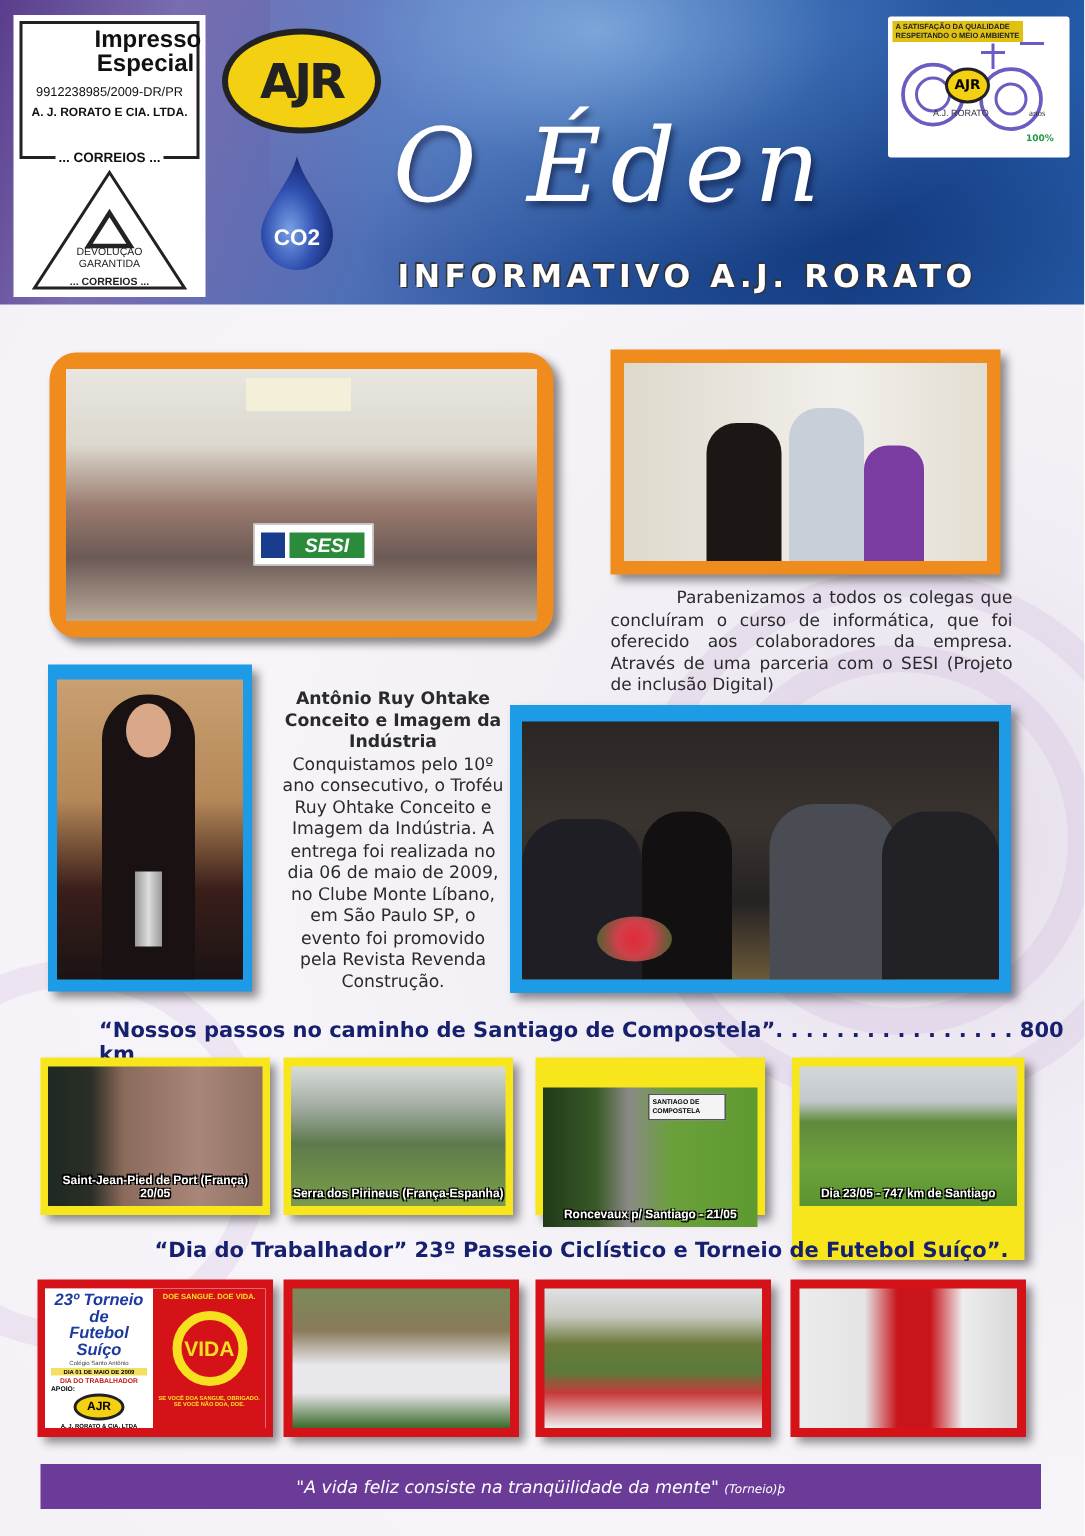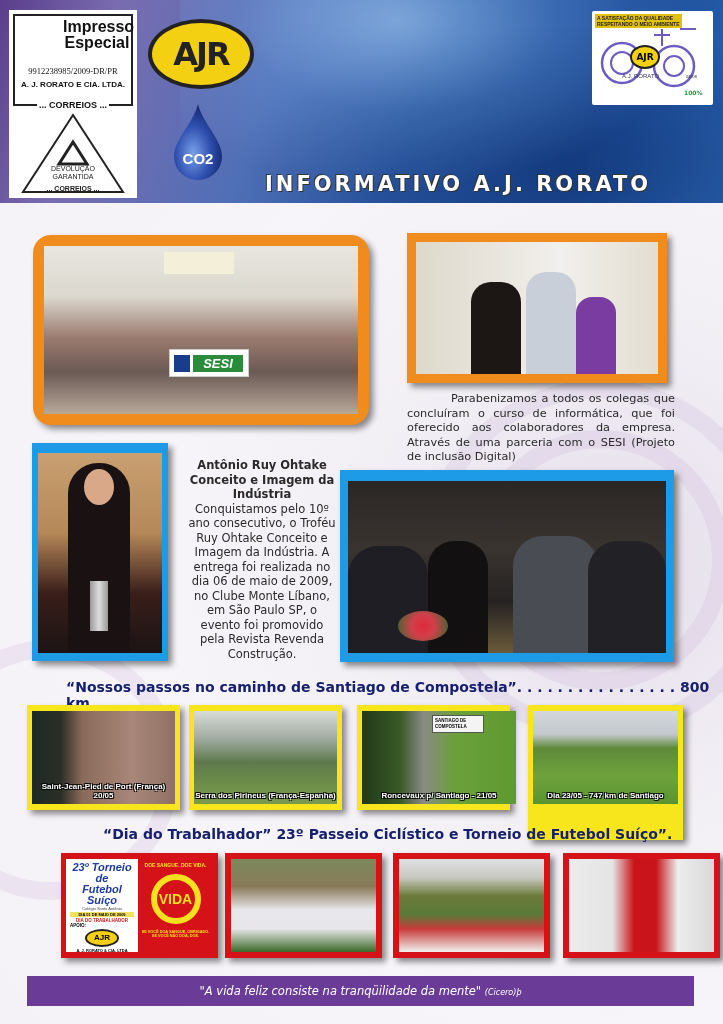--- a/index.html
+++ b/index.html
@@ -22,21 +22,21 @@
                 radial-gradient(ellipse at 70% 80%, rgba(10,40,100,0.5) 0%, rgba(0,0,0,0) 60%);
   }
   .stamp-box {
     position: absolute; left: 9px; top: 10px; width: 128px; height: 188px; background: #fff;
   }
   .stamp-rect {
     position: absolute; left: 4px; top: 4px; width: 120px; height: 92px;
     border: 2px solid #222; text-align: center;
   }
   .stamp-title { font-family: "Liberation Sans", sans-serif; font-weight: bold; font-size: 16px; line-height: 16px; color: #111; margin-top: 3px; padding-left: 48px; }
-  .stamp-num { font-family: Liberation Serif, serif; font-size: 8.5px; color: #111; margin-top: 15px; }
+  .stamp-num { font-family: Liberation Sans, sans-serif; font-size: 8.5px; color: #111; margin-top: 5px; }
   .stamp-co { font-family: "Liberation Sans", sans-serif; font-weight: bold; font-size: 8px; color: #111; margin-top: 4px; }
   .stamp-correios { font-family: "Liberation Sans", sans-serif; font-weight: bold; font-size: 9px; color: #111; position: absolute; bottom: -6px; left: 0; width: 100%; }
   .stamp-correios span { background: #fff; padding: 0 2px; }
   .triangle-wrap { position: absolute; left: 10px; top: 102px; width: 108px; height: 84px; }
   .triangle-wrap svg { width: 108px; height: 84px; }
   .tri-text { position: absolute; left: 0; width: 108px; text-align: center; font-family: "Liberation Sans", sans-serif; font-size: 7px; color: #222; }
   .logo-ajr {
     position: absolute; left: 148px; top: 19px; width: 106px; height: 70px; border-radius: 50%;
     background: #222; padding: 4px;
   }
@@ -74,21 +74,21 @@
     position: absolute; left: 0; top: 203px; width: 723px; height: 20px;
     background: #0f1a6e; color: #fff; font-family: "Liberation Sans", sans-serif; font-weight: bold; font-size: 12px;
   }
   .infobar span { position: absolute; top: 3px; }
   
   .frame { position: absolute; box-shadow: 4px 4px 6px rgba(0,0,0,0.45); }
   .frame .photo { position: absolute; overflow: hidden; }
   .orange { background: #f08c1e; }
   .blue { background: #1e9be6; }
   .yellow { background: #f8e61c; }
-  .red { background: #d41218; margin-left: 36px; }
+  .red { background: #d41218; }
   .caption-overlay {
     position: absolute; bottom: 4px; left: 0; width: 100%; text-align: center;
     color: #fff; font-family: "Liberation Sans", sans-serif; font-size: 8px; font-weight: bold;
     text-shadow: 1px 1px 0 #000, -1px -1px 0 #000, 1px -1px 0 #000, -1px 1px 0 #000;
   }
   .body-text {
     position: absolute; font-family: "DejaVu Sans", sans-serif; color: #2a2a2a;
   }
   .section-title {
     position: absolute; font-family: "DejaVu Sans", sans-serif; font-weight: bold; color: #16206e; font-size: 14px;
@@ -142,20 +142,21 @@
         <radialGradient id="dg" cx="40%" cy="65%" r="60%">
           <stop offset="0%" stop-color="#7aa0e8"></stop>
           <stop offset="60%" stop-color="#2f50b0"></stop>
           <stop offset="100%" stop-color="#1a2d78"></stop>
         </radialGradient>
       </defs>
       <path d="M26 2 C30 20 50 38 50 54 C50 68 39 78 26 78 C13 78 2 68 2 54 C2 38 22 20 26 2 Z" fill="url(#dg)"></path>
     </svg>
     <div class="drop-text">CO2</div>
 
+    <div class="title-main">O Éden</div>
     <div class="subtitle">INFORMATIVO A.J. RORATO</div>
 
     <div class="anniv">
       <svg width="121" height="94" viewBox="0 0 121 94">
         <circle cx="30" cy="52" r="20" fill="none" stroke="#6a5cc0" stroke-width="2.5"></circle>
         <circle cx="30" cy="52" r="11" fill="none" stroke="#6a5cc0" stroke-width="2"></circle>
         <circle cx="82" cy="55" r="20" fill="none" stroke="#6a5cc0" stroke-width="2.5"></circle>
         <circle cx="82" cy="55" r="10" fill="none" stroke="#6a5cc0" stroke-width="2"></circle>
         <path d="M70 18 L70 35 M62 24 L78 24 M88 18 L104 18" stroke="#6a5cc0" stroke-width="2"></path>
       </svg>
@@ -222,21 +223,21 @@
     </div>
   </div>
 
   <div class="frame yellow" style="left:189px;top:705px;width:153px;height:105px;">
     <div class="photo" style="left:5px;top:6px;width:143px;height:93px;background:linear-gradient(180deg,#d8dcd8 0%,#a0aaa0 30%,#5e7a4e 55%,#6e8f48 80%,#7a9a50 100%);">
       <div class="caption-overlay">Serra dos Pirineus (França-Espanha)</div>
     </div>
   </div>
 
   <div class="frame yellow" style="left:357px;top:705px;width:153px;height:105px;">
-    <div class="photo" style="left:5px;top:6px;width:154px;height:93px;background:linear-gradient(90deg,#1f3a18 0%,#3a5a28 25%,#8a8a86 40%,#6aa03a 60%,#5e9a30 100%);">
+    <div class="photo" style="left:5px;top:20px;width:143px;height:93px;background:linear-gradient(90deg,#1f3a18 0%,#3a5a28 25%,#8a8a86 40%,#6aa03a 60%,#5e9a30 100%);">
       <div style="position:absolute;left:70px;top:4px;width:52px;height:18px;background:#f4f4f4;border:1px solid #555;font-size:4.5px;font-weight:bold;line-height:6px;padding:2px;font-family:'Liberation Sans',sans-serif;">
         <div>SANTIAGO DE</div>
         <div>COMPOSTELA</div>
       </div>
       <div class="caption-overlay">Roncevaux p/ Santiago - 21/05</div>
     </div>
   </div>
 
   <div class="frame yellow" style="left:528px;top:705px;width:155px;height:135px;">
     <div class="photo" style="left:5px;top:6px;width:145px;height:93px;background:linear-gradient(180deg,#d4d8dc 0%,#c2c8cc 25%,#5e8a3a 40%,#6ea23c 70%,#5a9430 100%);">
@@ -274,16 +275,16 @@
   <div class="frame red" style="left:357px;top:853px;width:157px;height:105px;">
     <div class="photo" style="left:6px;top:6px;width:145px;height:93px;background:linear-gradient(180deg,#dfe2e4 0%,#c8c8c0 20%,#6a7a3a 40%,#5a7a3a 60%,#c83a3a 75%,#f0f0f0 100%);"></div>
   </div>
 
   <div class="frame red" style="left:527px;top:853px;width:157px;height:105px;">
     <div class="photo" style="left:6px;top:6px;width:145px;height:93px;background:linear-gradient(90deg,#ececec 0%,#e4e4e4 30%,#c8141a 45%,#c8141a 60%,#ededed 75%,#d8d8d8 100%);"></div>
   </div>
 
   <div class="quote-bar">
     <span>"A vida feliz consiste na tranqüilidade da mente"</span>
-    <span class="src">(Cicero)þ</span>
+    <span class="src">(Torneio)þ</span>
   </div>
 
 </div>
 
 </body></html>

